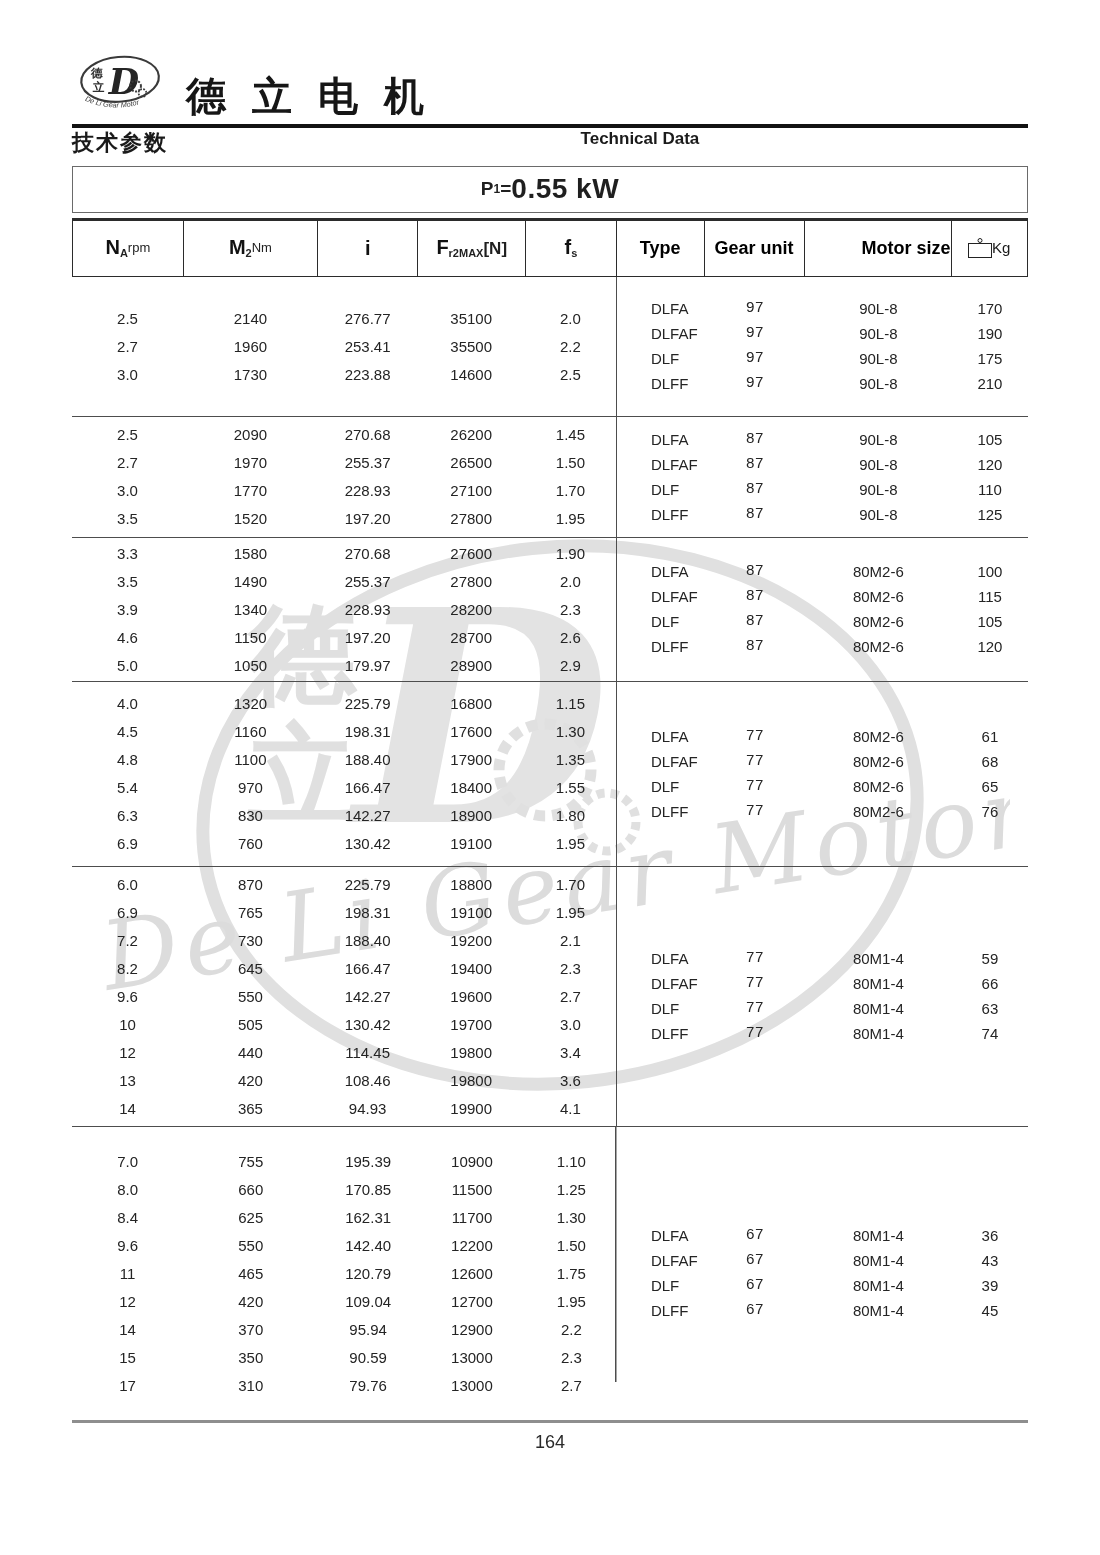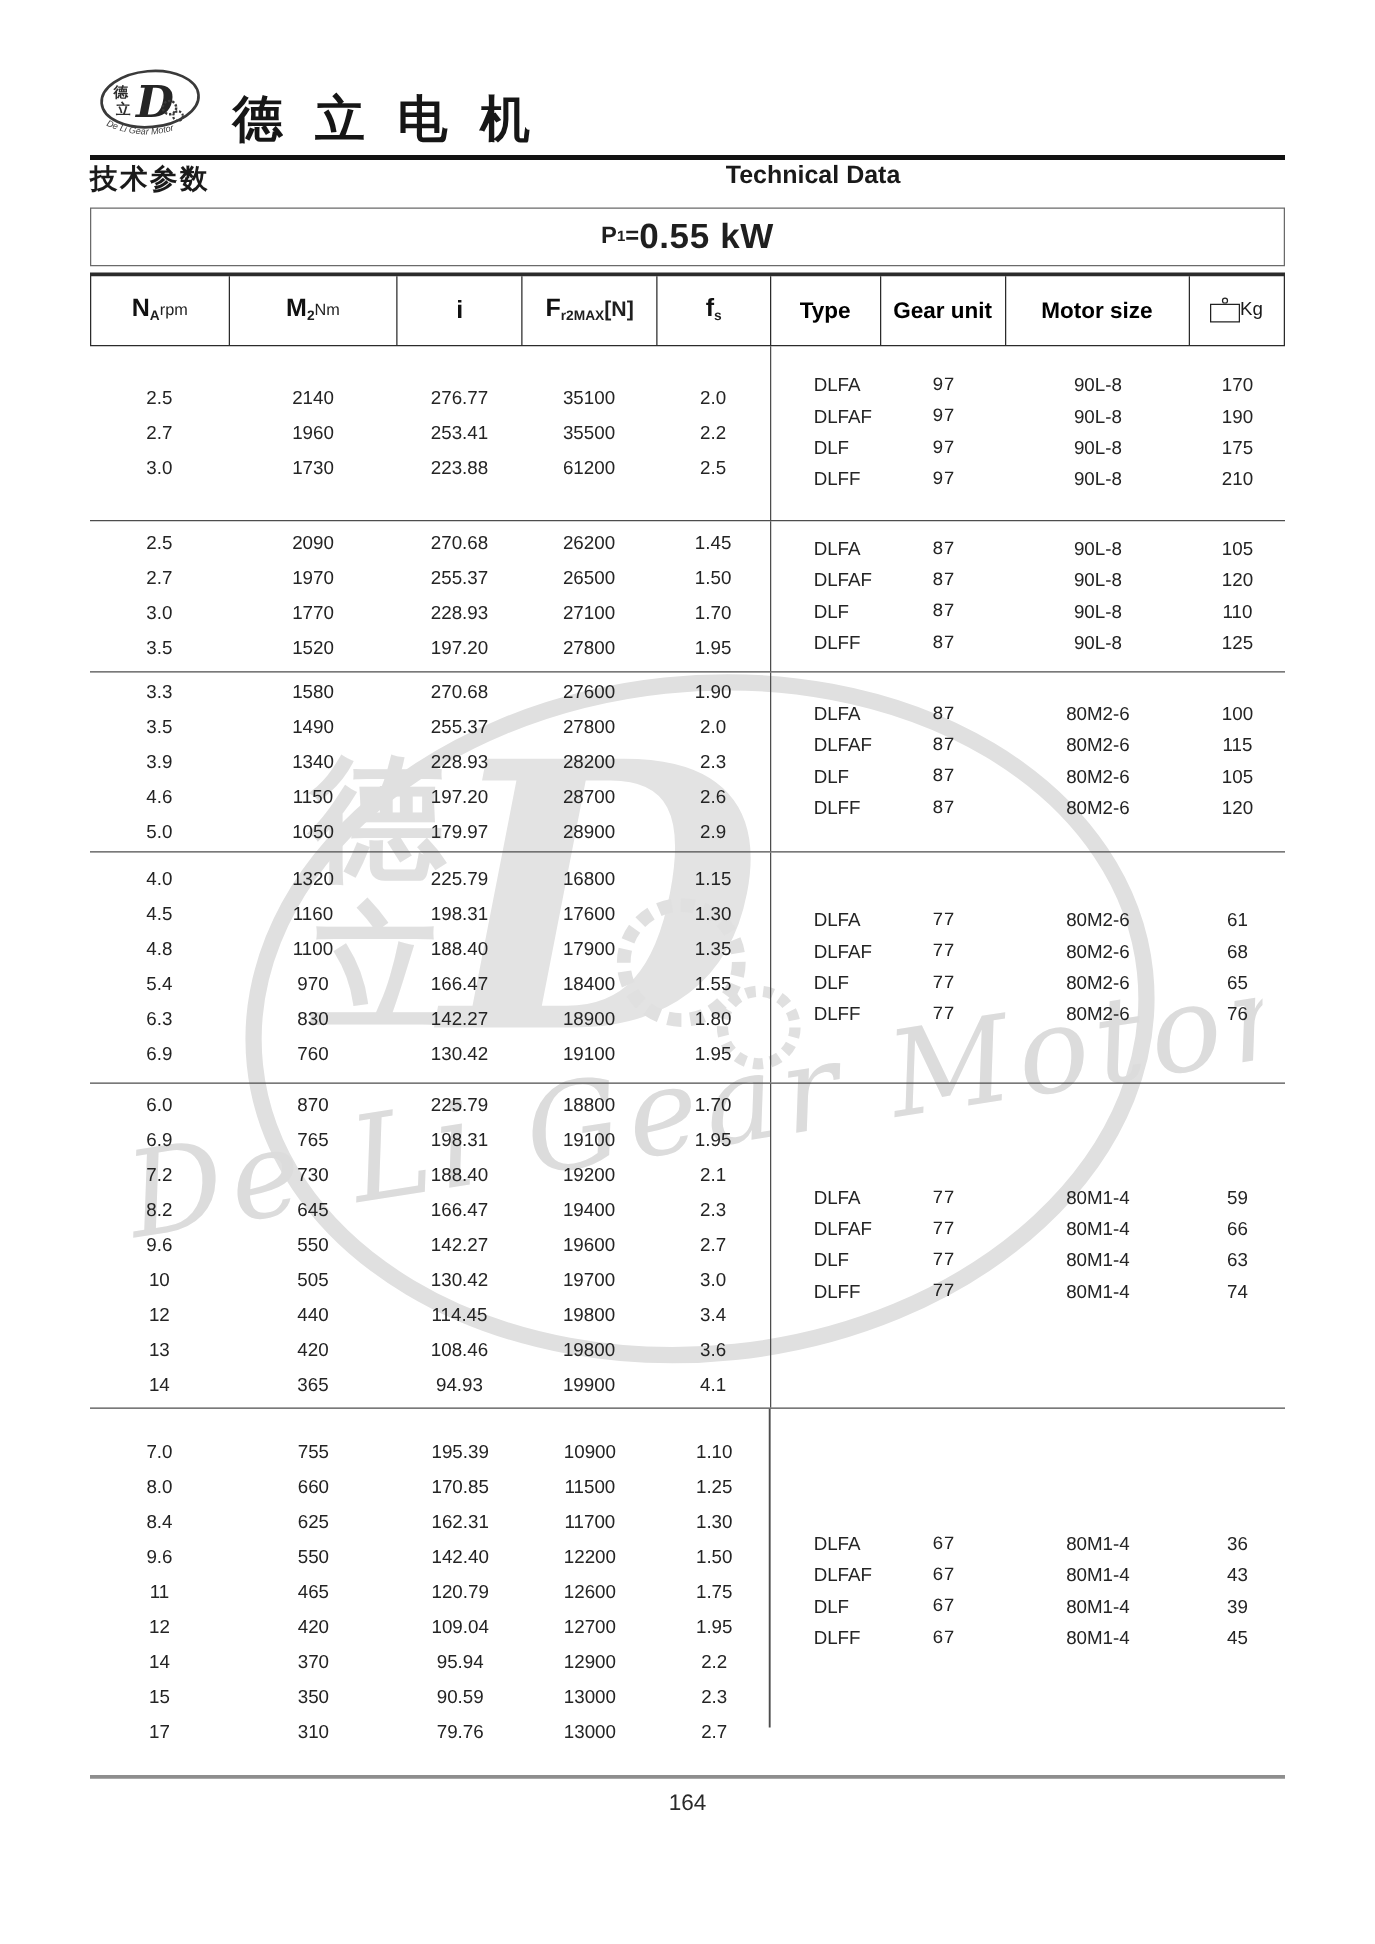--- a/index.html
+++ b/index.html
@@ -20,21 +20,21 @@
   .company-name{
     font-family:"DejaVu Serif", serif;
     font-weight:bold;font-size:40px;letter-spacing:26px;
     margin-left:14px;line-height:1;padding-bottom:8px;color:#161616;
   }
   .top-rule{height:3.5px;background:#121212;margin-top:0px;}
 
   
   .title-row{position:relative;height:30px;}
   .title-zh{font-size:22px;font-weight:bold;letter-spacing:2px;color:#1a1a1a;}
-  .title-en{position:absolute;left:53.2%;top:1px;font-size:20px;font-weight:bold;color:#1a1a1a;}
+  .title-en{position:absolute;left:53.2%;top:1px;font-size:17px;font-weight:bold;color:#1a1a1a;}
 
   
   .power-box{
     margin-top:8px;height:47px;border:1.5px solid #6a6a6a;
     display:flex;align-items:center;justify-content:center;
     box-sizing:border-box;
   }
   .power-prefix{font-size:19px;font-weight:bold;}
   .power-sub{font-size:12px;font-weight:bold;vertical-align:-4px;}
   .power-eq{font-size:19px;font-weight:bold;}
@@ -46,21 +46,21 @@
     border:1.2px solid #2b2b2b;border-top-width:3px;
     display:flex;box-sizing:border-box;
   }
   .h-cell{
     border-right:1.2px solid #2b2b2b;box-sizing:border-box;
     display:flex;flex-direction:row;align-items:center;justify-content:center;
     line-height:1.15;
   }
   .h-cell:last-child{border-right:none;}
   .hc0{width:11.6%;} .hc1{width:14.1%;} .hc2{width:10.5%;} .hc3{width:11.3%;}
-  .hc4{width:9.5%;} .hc5{width:9.2%;} .hc6{width:10.5%;} .hc7{width:15.4%;} .hc8{width:7.9%;}
+  .hc4{width:9.5%;} .hc5{width:9.2%;} .hc6{width:10.5%;} .hc7{width:15.4%;justify-content:flex-end;} .hc8{width:7.9%;}
   .h-main{font-size:20px;font-weight:bold;color:#111;}
   .h-sub{font-size:11px;font-weight:bold;vertical-align:-3px;}
   .h-suffix{font-size:17px;font-weight:bold;}
   .h-unit{font-size:13px;color:#222;margin-top:1px;}
   .h-label{font-size:18px;font-weight:bold;color:#000000;}
   .weight-icon{position:relative;width:24px;height:20px;margin-bottom:1px;}
   .weight-icon .knob{
     position:absolute;left:50%;top:0;transform:translateX(-50%);
     width:5px;height:5px;border:1.6px solid #222;border-radius:50%;box-sizing:border-box;
   }
@@ -205,21 +205,21 @@
               <div class="cell lc0">2.7</div>
               <div class="cell lc1">1960</div>
               <div class="cell lc2">253.41</div>
               <div class="cell lc3">35500</div>
               <div class="cell lc4">2.2</div>
             </div>
             <div class="row left-row">
               <div class="cell lc0">3.0</div>
               <div class="cell lc1">1730</div>
               <div class="cell lc2">223.88</div>
-              <div class="cell lc3">61200</div>
+              <div class="cell lc3">14600</div>
               <div class="cell lc4">2.5</div>
             </div>
           </div>
           <div class="sec-right">
             <div class="row right-row">
               <div class="cell rc0">DLFA</div>
               <div class="cell rc1">97</div>
               <div class="cell rc2">90L-8</div>
               <div class="cell rc3">170</div>
             </div>

